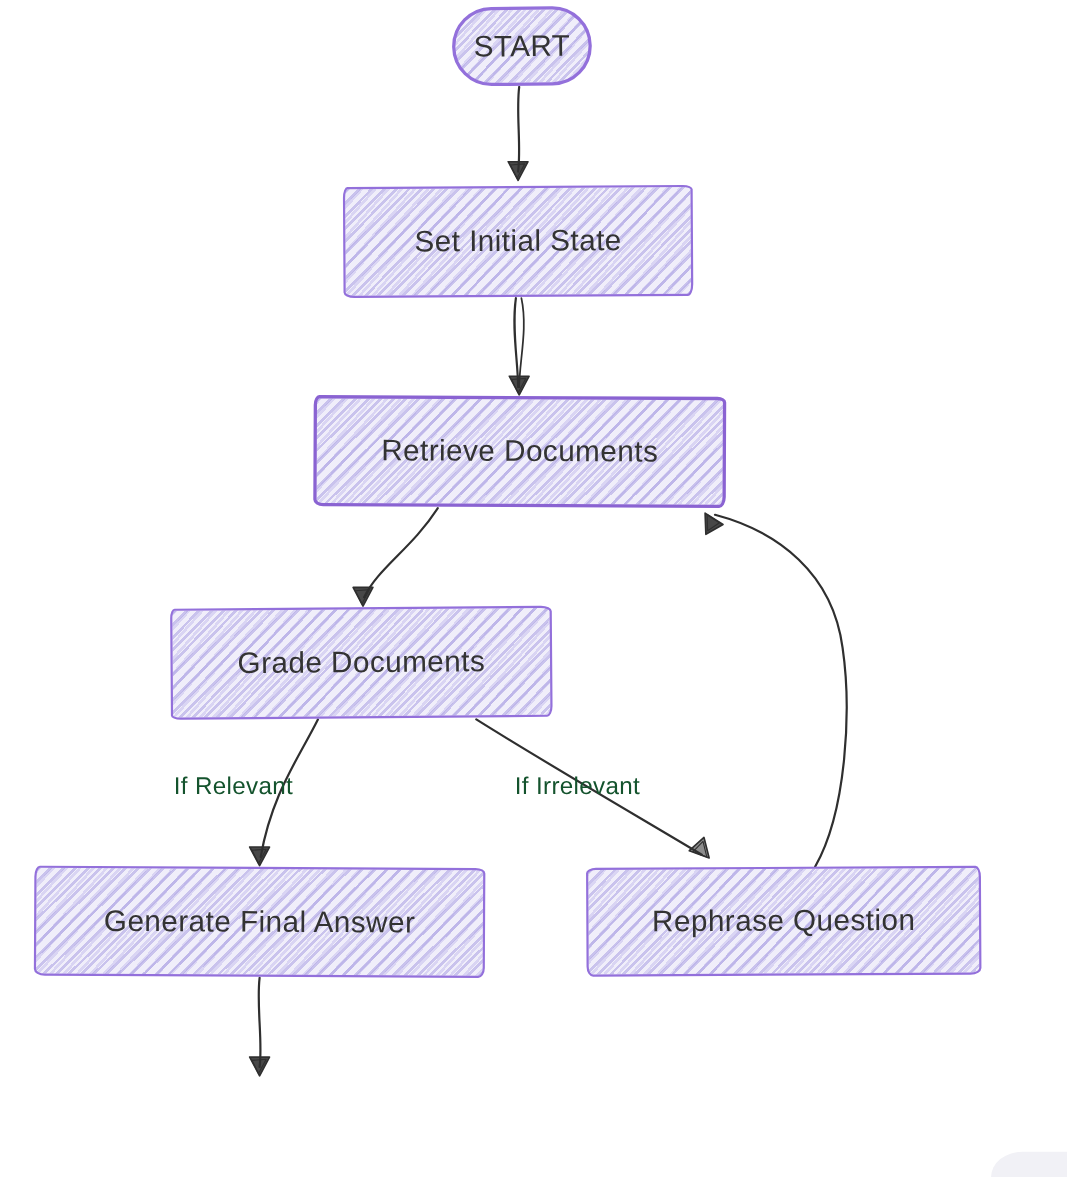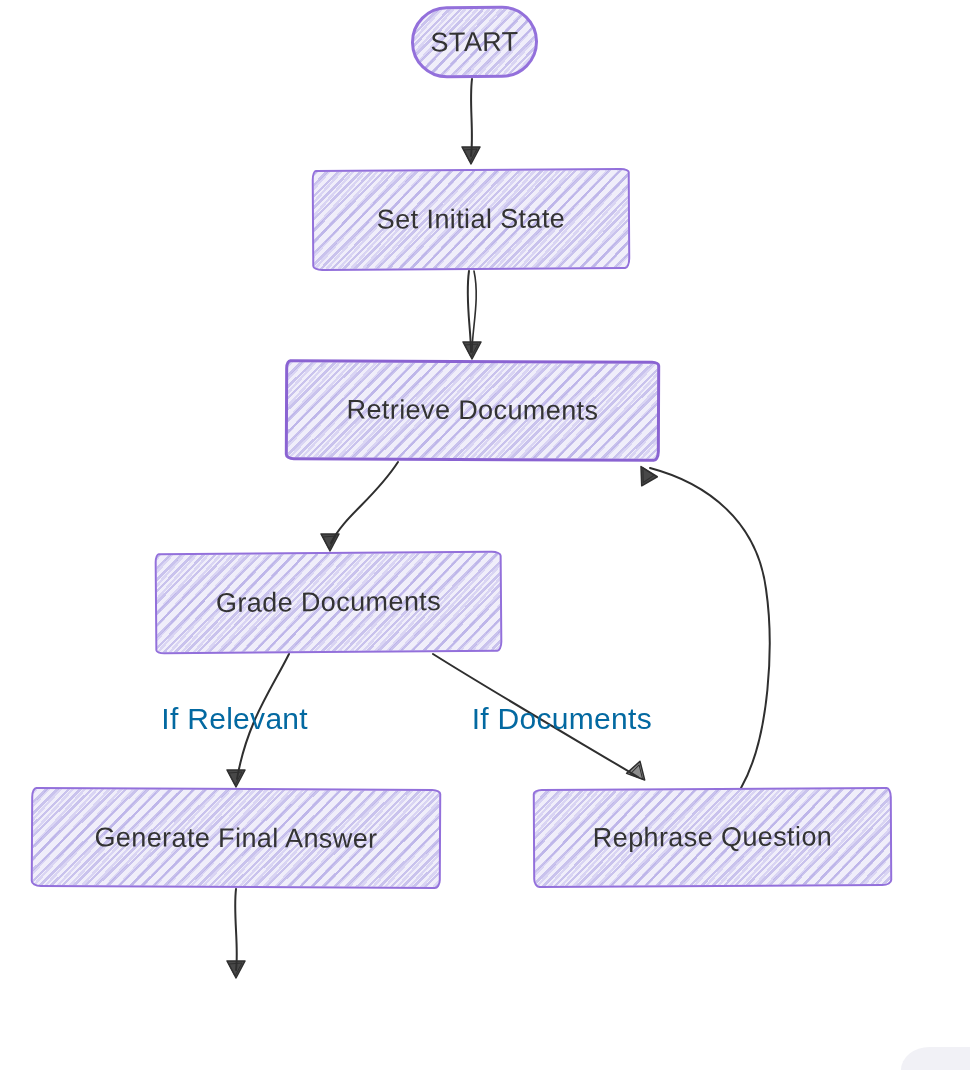--- a/index.html
+++ b/index.html
@@ -55,22 +55,22 @@
     transform:rotate(-0.3deg);
   }
   .node-end{
     left:186px;top:979px;width:104px;height:74px;
     border-radius:42px 40px 44px 40px / 34px 32px 36px 32px;
     border-width:2.5px;
     transform:rotate(0.5deg);
   }
   .edge-label{
     position:absolute;z-index:3;
-    color:#0369a1;font-size:30px;letter-spacing:.3px;
-    text-align:right;
+    color:#14532d;font-size:22px;letter-spacing:.3px;
+    text-align:left;
   }
   .label-relevant{left:158px;top:702px;width:150px;}
   .label-irrelevant{left:468px;top:702px;width:184px;}
   .corner-panel{
     position:absolute;z-index:0;
     left:901px;top:1047px;width:69px;height:23px;
     background:#f1f1f6;
     border-top-left-radius:52px 42px;
   }
 </style>
@@ -144,15 +144,15 @@
   <div class="node node-generate">
     <span>Generate Final Answer</span>
   </div>
 
   <div class="node node-rephrase">
     <span>Rephrase Question</span>
   </div>
 
 
   <div class="edge-label label-relevant">If Relevant</div>
-  <div class="edge-label label-irrelevant">If Documents</div>
+  <div class="edge-label label-irrelevant">If Irrelevant</div>
 
 </div>
 
 </body></html>

